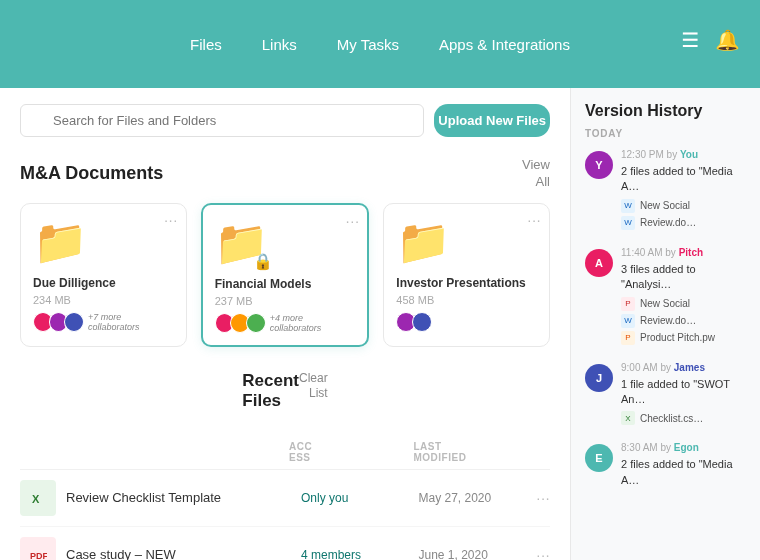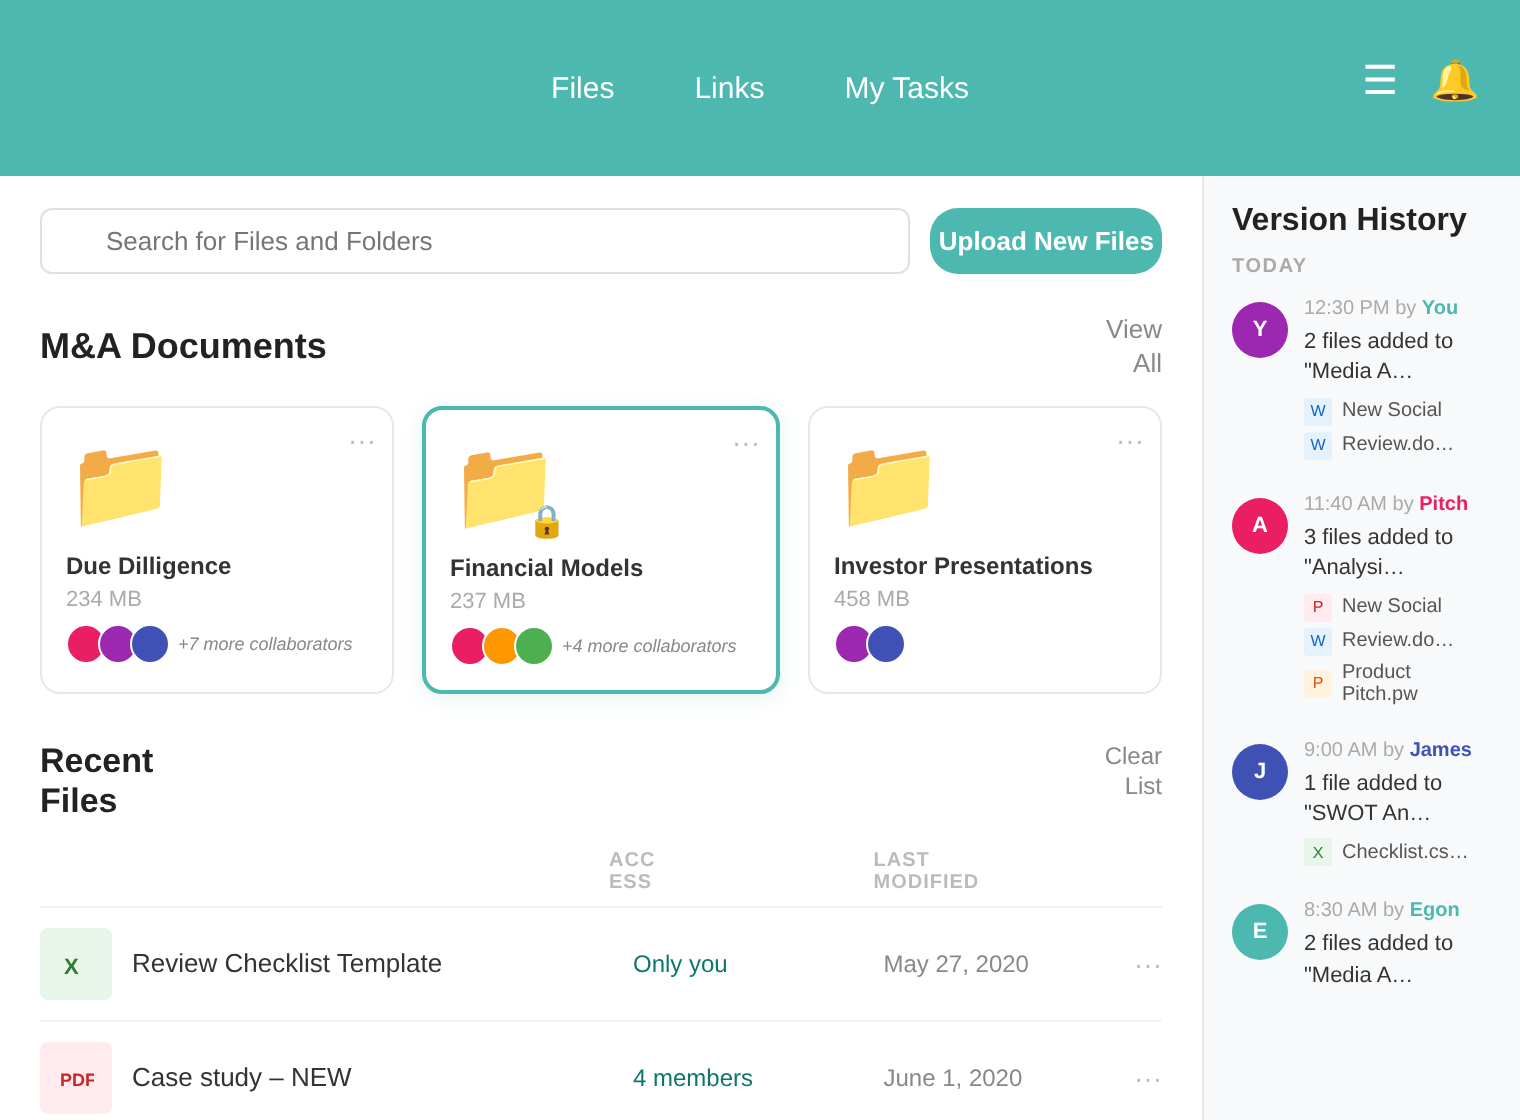--- a/index.html
+++ b/index.html
@@ -37,38 +37,38 @@
     .folder-icon { font-size: 44px; margin-bottom: 8px; display: block; }
     .folder-icon.yellow { color: #f5c842; }
     .folder-name { font-size: 12px; font-weight: 600; color: #333; margin-bottom: 4px; }
     .folder-size { font-size: 11px; color: #aaa; }
     .folder-avatars { display: flex; align-items: center; margin-top: 6px; font-style: italic; }
     .avatar-sm { width: 20px; height: 20px; border-radius: 50%; background: #ccc; margin-right: -4px; border: 1px solid white; font-size: 8px; display: flex; align-items: center; justify-content: center; overflow: hidden; }
     .more-collab { font-size: 9px; color: #888; margin-left: 8px; }
     .folder-more { position: absolute; top: 8px; right: 8px; color: #bbb; font-size: 14px; cursor: pointer; }
 
     
-    .recent-header { display: flex; justify-content: space-between; align-items: flex-start; margin-bottom: 8px; }
+    .recent-header { display: flex; justify-content: center; align-items: flex-start; margin-bottom: 24px; }
     .recent-title { font-size: 17px; font-weight: 700; color: #222; }
     .clear-list { font-size: 12px; color: #888; cursor: pointer; text-align: right; line-height: 1.3; }
     .file-table-header { display: flex; padding: 6px 0 6px 44px; border-bottom: 1px solid #f0f0f0; }
     .col-name { flex: 2; font-size: 10px; color: #bbb; font-weight: 600; text-transform: uppercase; letter-spacing: 0.5px; }
     .col-access { flex: 1; font-size: 10px; color: #bbb; font-weight: 600; text-transform: uppercase; letter-spacing: 0.5px; }
     .col-modified { flex: 1; font-size: 10px; color: #bbb; font-weight: 600; text-transform: uppercase; letter-spacing: 0.5px; }
     .file-row { display: flex; align-items: center; padding: 10px 0; border-bottom: 1px solid #f5f5f5; }
     .file-icon { width: 36px; height: 36px; border-radius: 4px; display: flex; align-items: center; justify-content: center; font-size: 18px; margin-right: 10px; flex-shrink: 0; }
     .file-icon.excel { background: #e8f5e9; color: #2e7d32; }
     .file-icon.pdf { background: #ffebee; color: #c62828; }
     .file-name { flex: 2; font-size: 13px; color: #333; font-weight: 500; }
     .file-access { flex: 1; font-size: 12px; color: #0f766e; }
     .file-modified { flex: 1; font-size: 12px; color: #888; }
     .file-more { color: #bbb; font-size: 14px; cursor: pointer; }
 
     
-    .right-panel { width: 159px; background: #f8f9fa; border-left: 1px solid #e8e8e8; padding: 14px 14px; overflow-y: auto; flex-shrink: 0; }
+    .right-panel { width: 190px; background: #f8f9fa; border-left: 1px solid #e8e8e8; padding: 14px 14px; overflow-y: auto; flex-shrink: 0; }
     .version-title { font-size: 16px; font-weight: 700; color: #222; margin-bottom: 8px; }
     .today-label { font-size: 10px; color: #aaa; font-weight: 600; text-transform: uppercase; letter-spacing: 0.8px; margin-bottom: 10px; }
     .version-entry { display: flex; gap: 8px; margin-bottom: 14px; }
     .version-avatar { width: 28px; height: 28px; border-radius: 50%; background: #ccc; flex-shrink: 0; display: flex; align-items: center; justify-content: center; font-size: 11px; color: white; font-weight: 600; overflow: hidden; margin-top: 2px; }
     .version-content { flex: 1; }
     .version-action { font-size: 11px; color: #333; line-height: 1.4; font-weight: 500; }
     .version-time { font-size: 10px; color: #aaa; margin-bottom: 4px; }
     .version-time .by-you { color: #4db8b0; font-weight: 600; }
     .version-time .by-anna { color: #e91e63; font-weight: 600; }
     .version-time .by-james { color: #3f51b5; font-weight: 600; }
@@ -82,20 +82,21 @@
     .v-ppt { background: #fff3e0; color: #e65100; }
   </style>
 </head>
 <body>
 
 <div class="header" style="position:relative;">
   <nav>
     <a>Files</a>
     <a>Links</a>
     <a>My Tasks</a>
+    <a>Apps &amp; Integrations</a>
   </nav>
   <div class="header-icons">
     <span>☰</span>
     <span>🔔</span>
   </div>
 </div>
 
 <div class="main-layout">
 
   <div class="left-panel">

